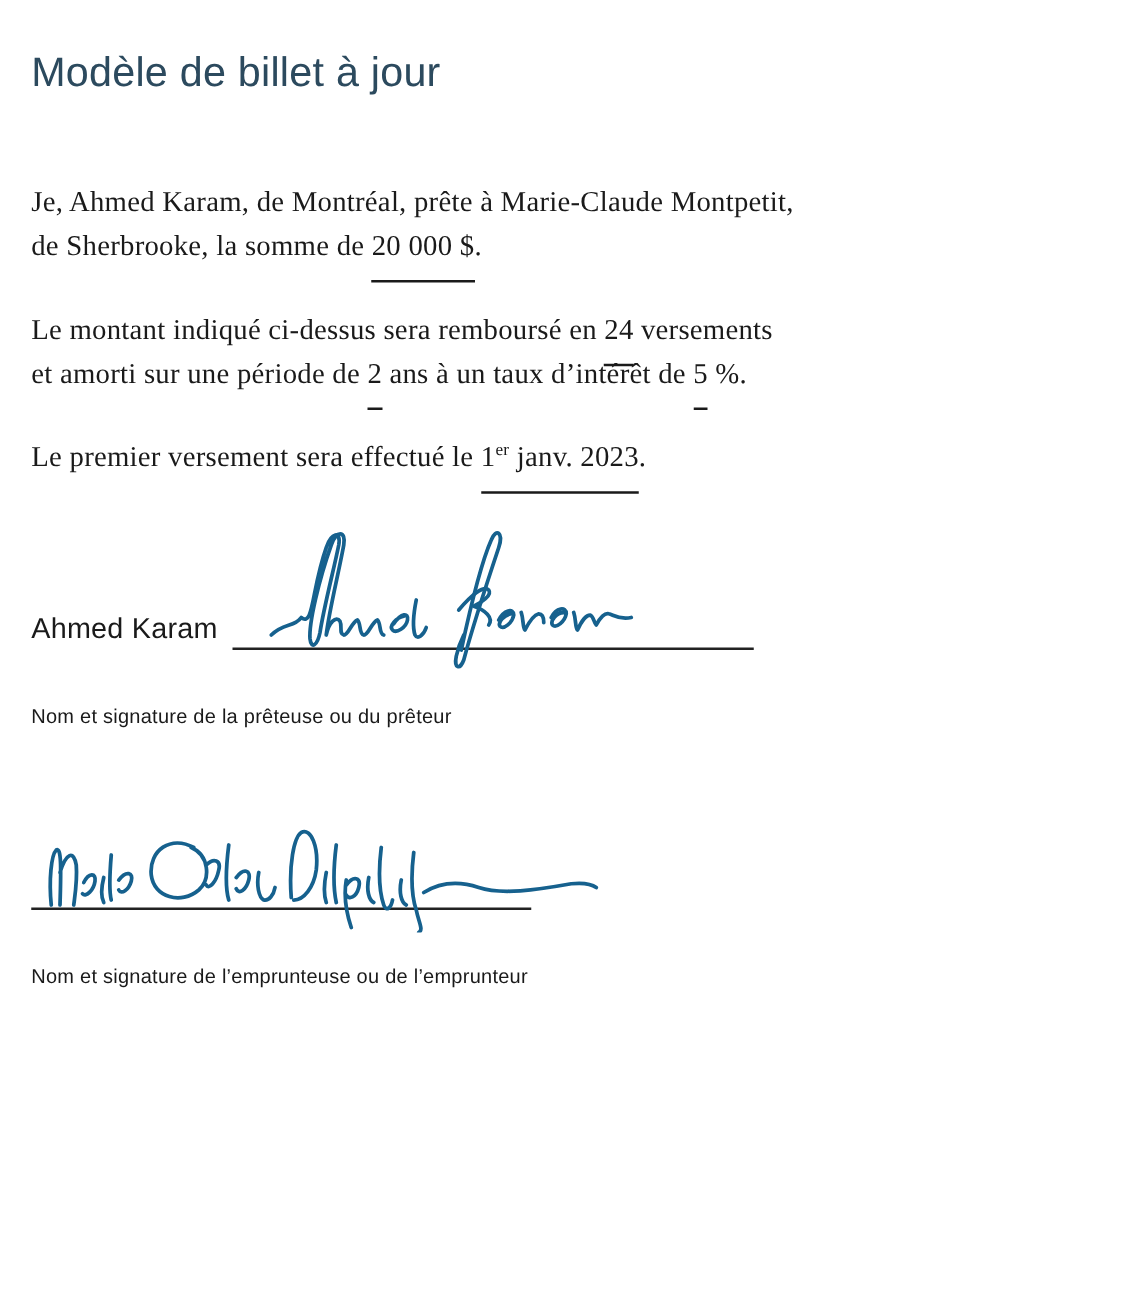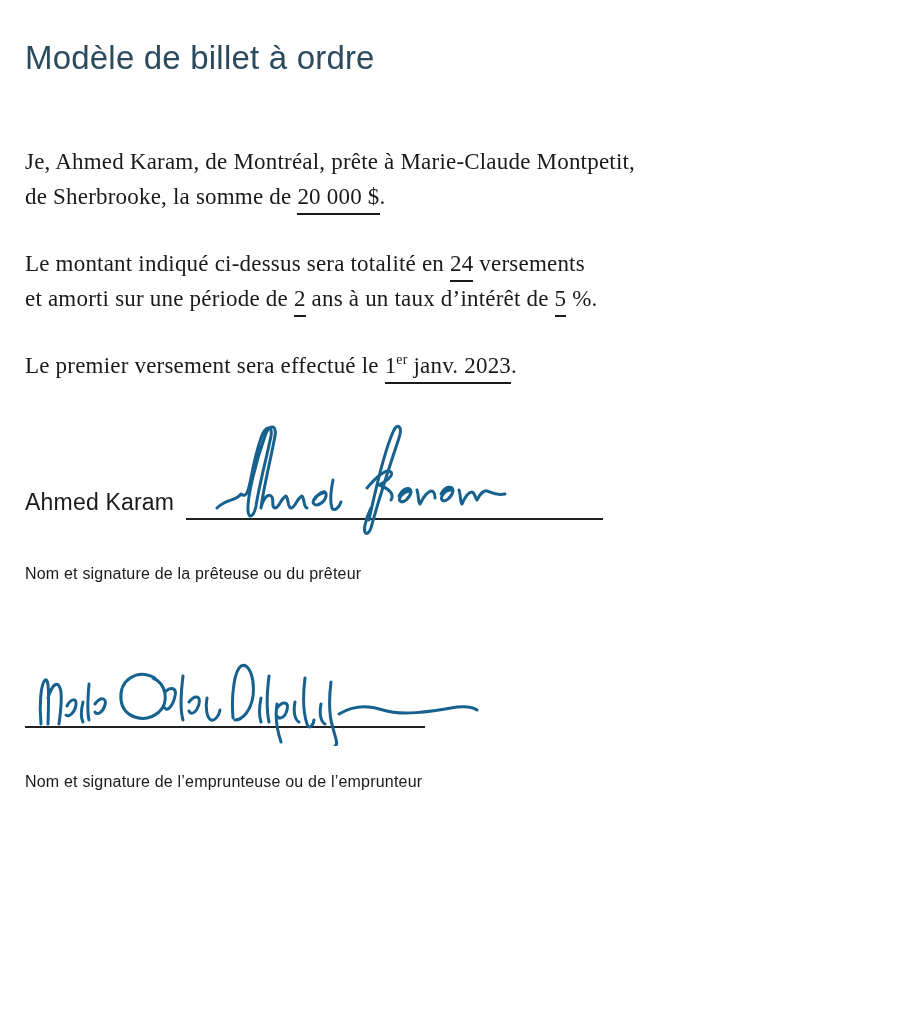--- a/index.html
+++ b/index.html
@@ -29,21 +29,21 @@
     margin:32px 0 0 0;
     font-size:23px;
     line-height:35px;
     letter-spacing:.2px;
     max-width:880px;
     font-family:Liberation Serif, serif;
   }
   .para.first{margin-top:66px;}
   .u{
     border-bottom:2px solid currentColor;
-    padding-bottom:4px;
+    padding-bottom:15px;
   }
   sup{
     font-size:60%;
     line-height:0;
     vertical-align:super;
   }
   .sig-row{
     display:flex;
     align-items:flex-end;
     gap:12px;
@@ -80,24 +80,24 @@
     font-size:16px;
     line-height:35px;
     letter-spacing:.2px;
   }
 </style>
 </head>
 <body>
 
 <div class="doc">
 
-  <h1>Modèle de billet à ordre</h1>
+  <h1>Modèle de billet à jour</h1>
 
   <p class="para first"><span>Je, Ahmed Karam, de Montréal, prête à Marie-Claude Montpetit,</span><br><span>de Sherbrooke, la somme de </span><span class="u">20 000 $</span><span>.</span></p>
-  <p class="para"><span>Le montant indiqué ci-dessus sera totalité en </span><span class="u">24</span><span> versements</span><br><span>et amorti sur une période de </span><span class="u">2</span><span> ans à un taux d’intérêt de </span><span class="u">5</span><span> %.</span></p>
+  <p class="para"><span>Le montant indiqué ci-dessus sera remboursé en </span><span class="u">24</span><span> versements</span><br><span>et amorti sur une période de </span><span class="u">2</span><span> ans à un taux d’intérêt de </span><span class="u">5</span><span> %.</span></p>
   <p class="para"><span>Le premier versement sera effectué le </span><span class="u"><span>1</span><sup>er</sup><span> janv. 2023</span></span><span>.</span></p>
 
   <div class="sig-row">
     <span class="sig-name">Ahmed Karam</span>
     <div class="sig-line lender">
       <svg class="sig-svg lender" width="300" height="120" viewBox="0 0 300 120" aria-hidden="true">
         <path d="M6,86 C16,76 24,80 30,72 C40,80 38,50 50,16 C54,4 62,2 60,14 C56,34 48,64 45,84 C43,94 38,98 37,89 C36,77 44,42 54,14 C58,2 66,2 64,14 C60,36 52,68 50,86 C52,76 58,70 61,75 C63,79 60,85 64,86 C68,86 70,76 75,74 C78,77 76,85 80,86 C84,86 86,76 91,74 C94,77 92,85 96,86"></path>
         <path d="M104,77 C110,68 116,68 115,74 C114,80 106,85 103,82 C100,79 106,72 112,71 M122,58 C120,68 119,80 121,86 C123,90 128,86 130,80"></path>
         <path d="M158,98 C164,70 174,28 182,10 C186,0 192,4 188,16 C180,40 168,76 160,106 C157,114 152,113 154,103 C155,98 157,92 160,86"></path>
         <path d="M156,66 C166,54 176,46 180,50 C183,54 174,60 168,63 C177,66 184,72 180,78"></path>

